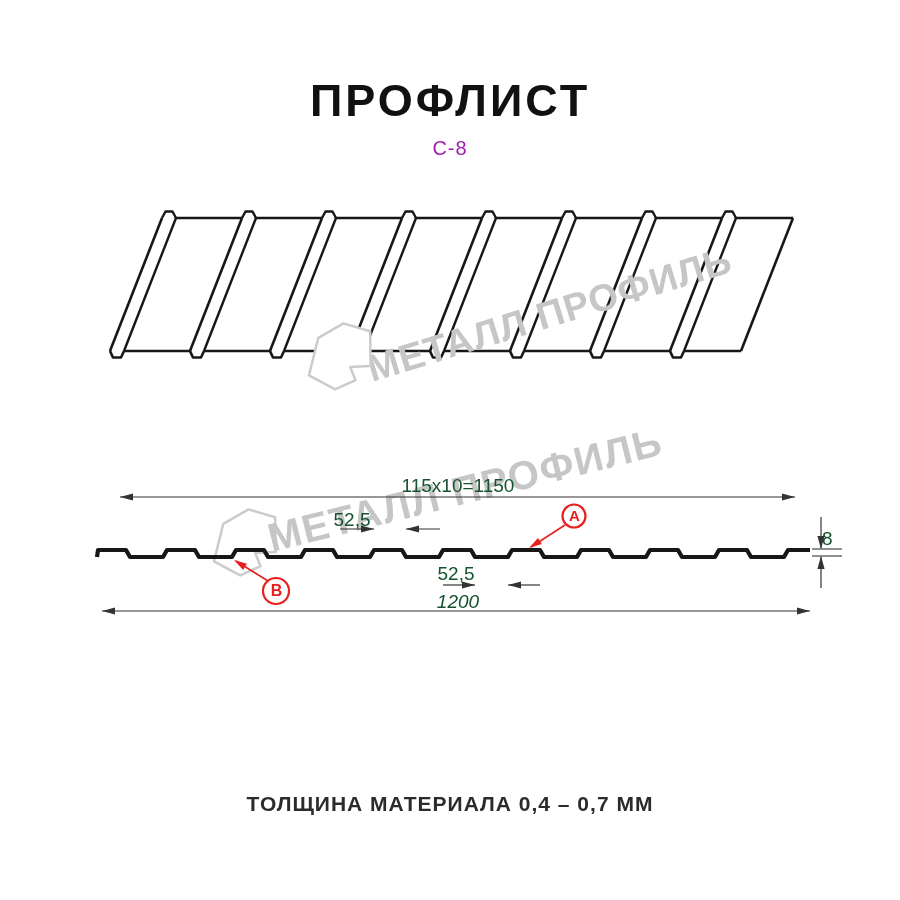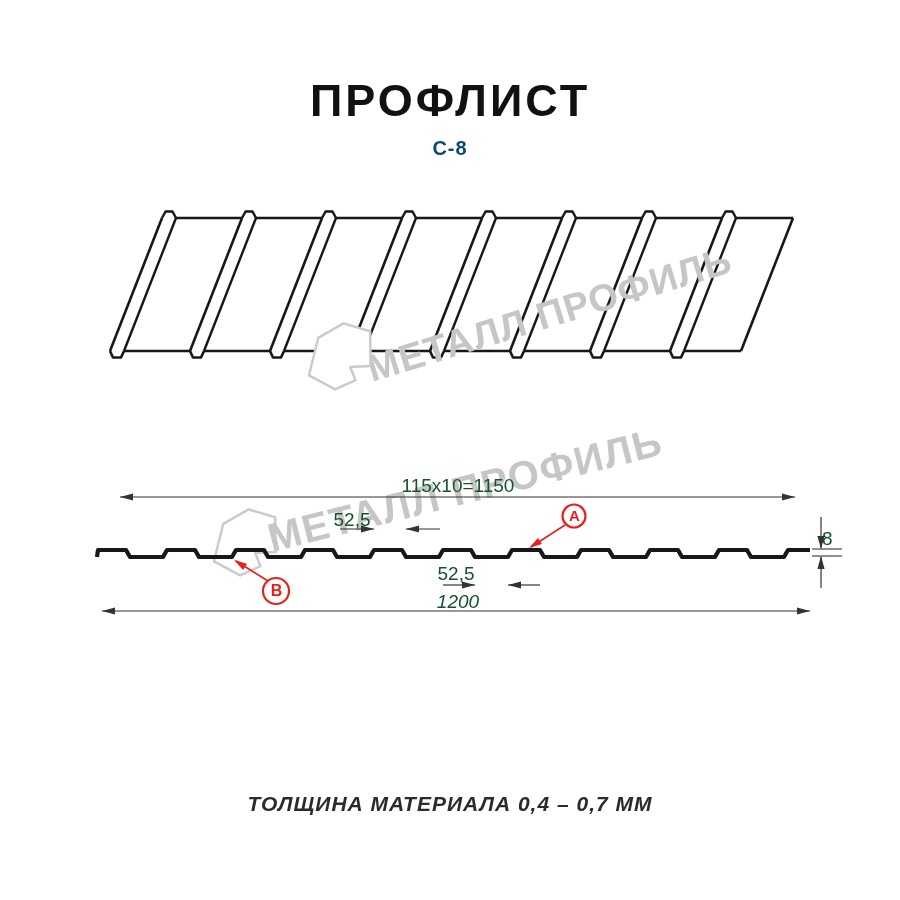--- a/index.html
+++ b/index.html
@@ -2,22 +2,22 @@
 <html><head>
 <meta charset="utf-8">
 <style>
   html,body{margin:0;padding:0;background:#fff;}
   #stage{position:relative;width:900px;height:900px;background:#fff;overflow:hidden;
          font-family:"Liberation Sans",sans-serif;}
   #draw{position:absolute;left:0;top:0;}
   .txt{position:absolute;white-space:nowrap;color:#1c1c1c;}
   .center{transform:translateX(-50%);}
   #title{font-size:45px;font-weight:800;letter-spacing:3px;color:#111;}
-  #subtitle{font-size:20px;font-weight:700;letter-spacing:1px;color:#0c4a6e;}
-  #footer{font-size:21px;font-weight:600;letter-spacing:1px;color:#2b2b2b;font-style:italic;}
+  #subtitle{font-size:20px;font-weight:400;letter-spacing:1px;color:#a21caf;}
+  #footer{font-size:21px;font-weight:600;letter-spacing:1px;color:#2b2b2b;}
   .dim{font-size:19px;color:#14532d;}
   .redletter{font-size:15px;font-weight:700;color:#e8201e;text-align:center;}
 </style>
 </head>
 <body>
 
 <div id="stage">
 
   <svg id="draw" width="900" height="900" viewBox="0 0 900 900">
 

